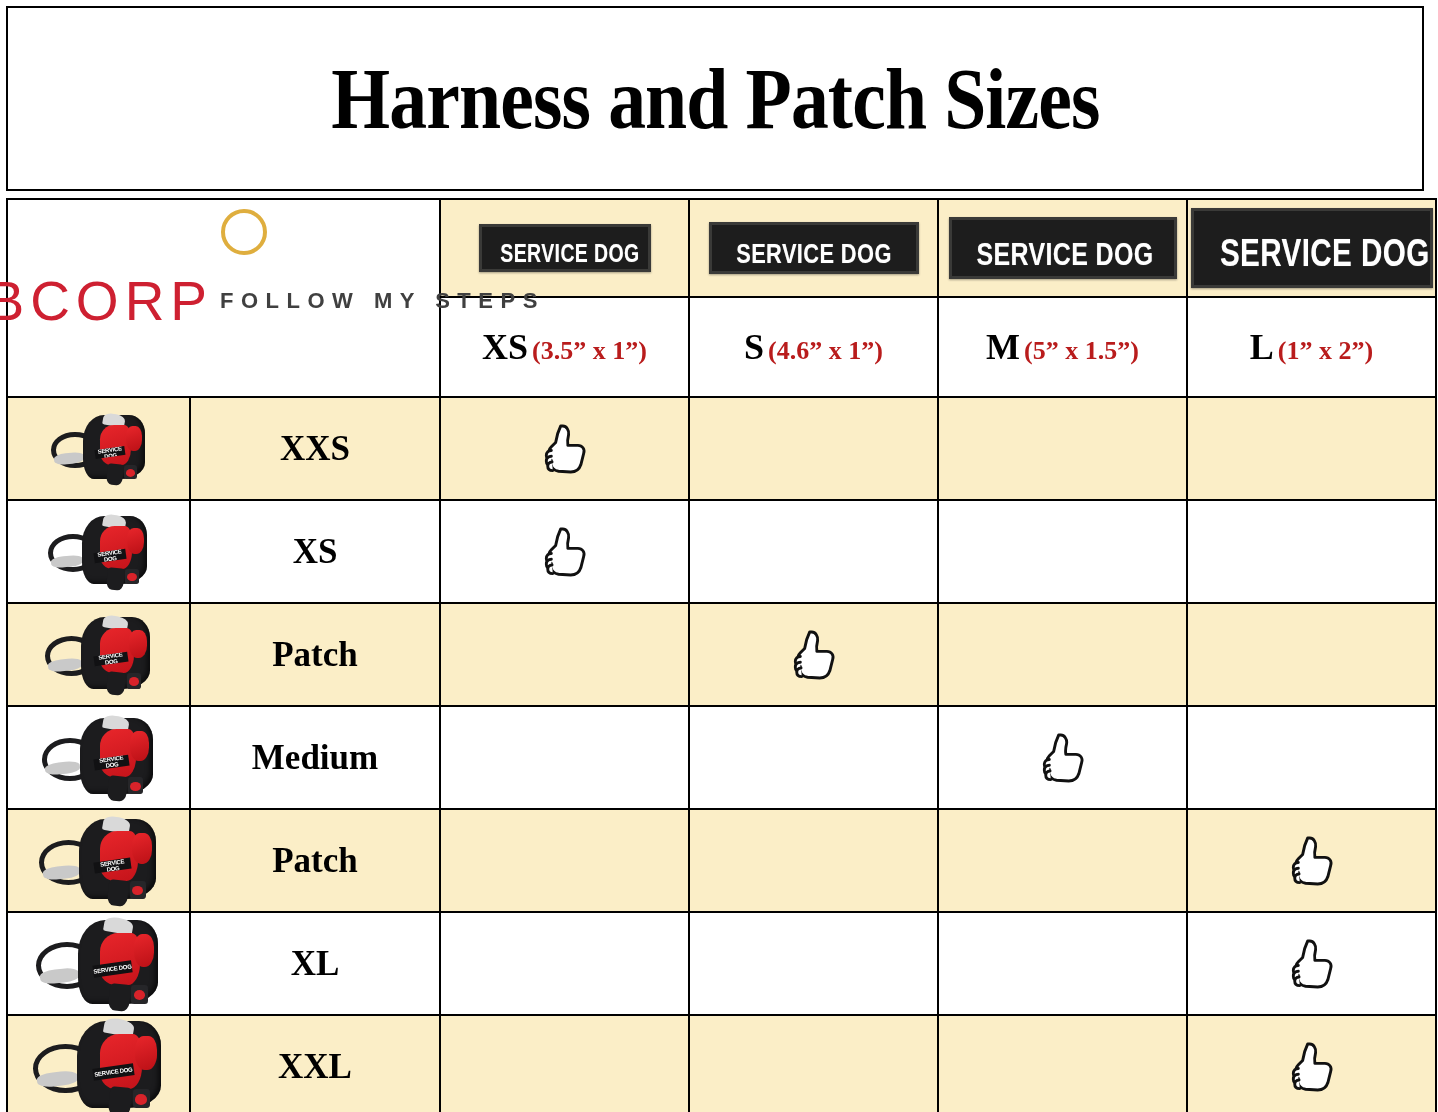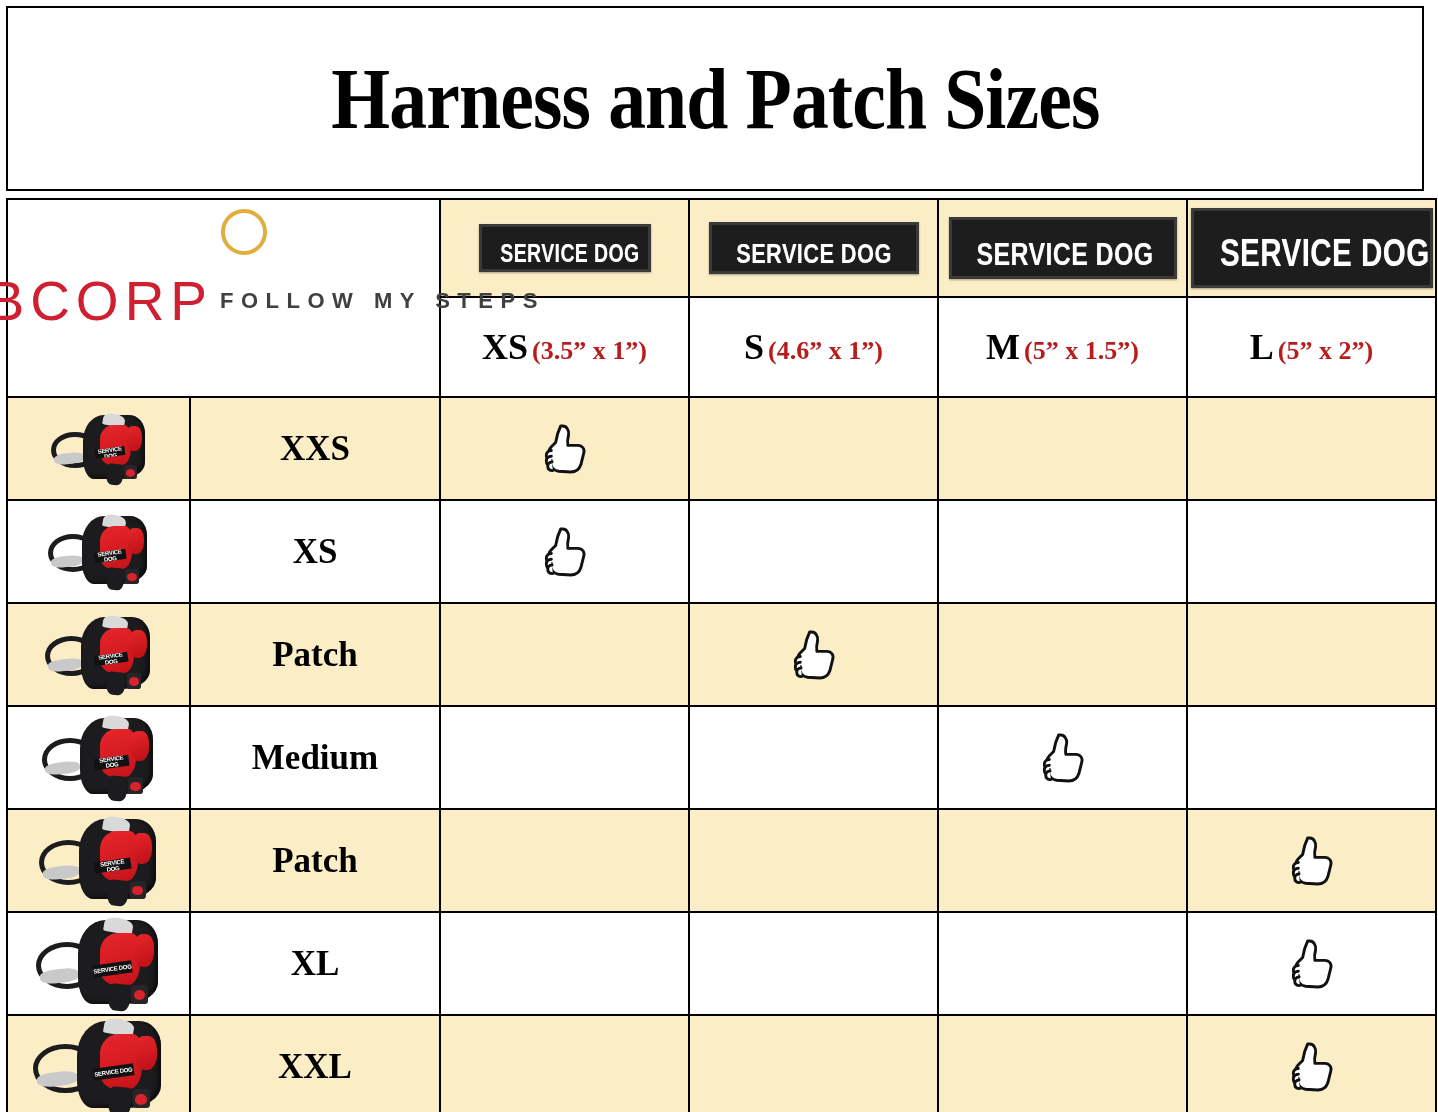--- a/index.html
+++ b/index.html
@@ -369,21 +369,21 @@
         <td class="sizelabel-cell">
           <span class="big">XS</span><span class="dim">(3.5” x 1”)</span>
         </td>
         <td class="sizelabel-cell">
           <span class="big">S</span><span class="dim">(4.6” x 1”)</span>
         </td>
         <td class="sizelabel-cell">
           <span class="big">M</span><span class="dim">(5” x 1.5”)</span>
         </td>
         <td class="sizelabel-cell">
-          <span class="big">L</span><span class="dim">(5” x 2”)</span>
+          <span class="big">L</span><span class="dim">(1” x 2”)</span>
         </td>
       </tr>
 
     <tr class="body-row row-cream">
           <td class="harness-cell"><span class="harness" style="width:100px;height:70px;"><span class="h-strap"></span><span class="h-refl"></span><span class="h-body"></span><span class="h-top"></span><span class="h-red"></span><span class="h-red2"></span><span class="h-leg"></span><span class="h-buckle"></span><span class="h-dot"></span><span class="h-patch">SERVICE DOG</span></span></td>
           <td class="size-name-cell">XXS</td>
           <td class="mark-cell"><span class="thumb"><svg viewBox="0 0 64 72" xmlns="http://www.w3.org/2000/svg">
                 <g fill="#ffffff" stroke="#111111" stroke-width="4" stroke-linejoin="round" stroke-linecap="round">
                   <path d="M26 4 C22 12 20 20 19 27 L13 33 C10 36 9 40 10 44 L12 56 C13 62 17 66 23 67 L40 68 C47 68 52 64 54 58 L58 42 C60 36 56 31 50 31 L36 31 C35 26 36 20 37 16 C38 10 34 4 29 4 Z"></path>
                   <path d="M13 38 C9 38 6 41 6 45 C6 49 9 52 13 52"></path>

